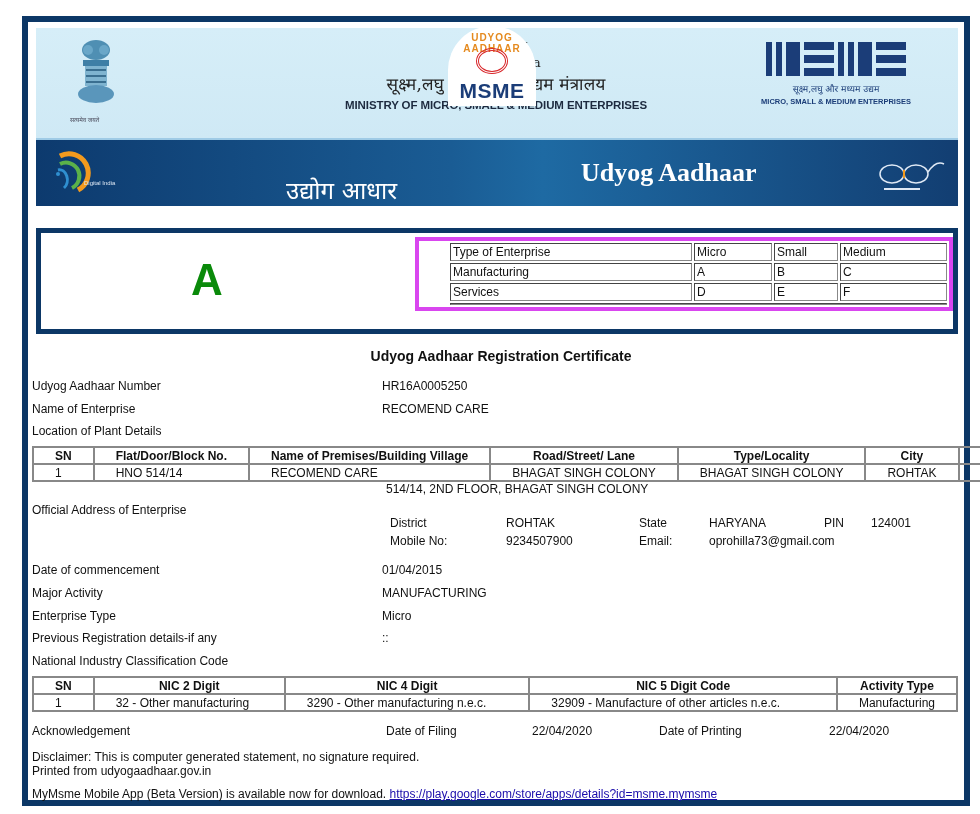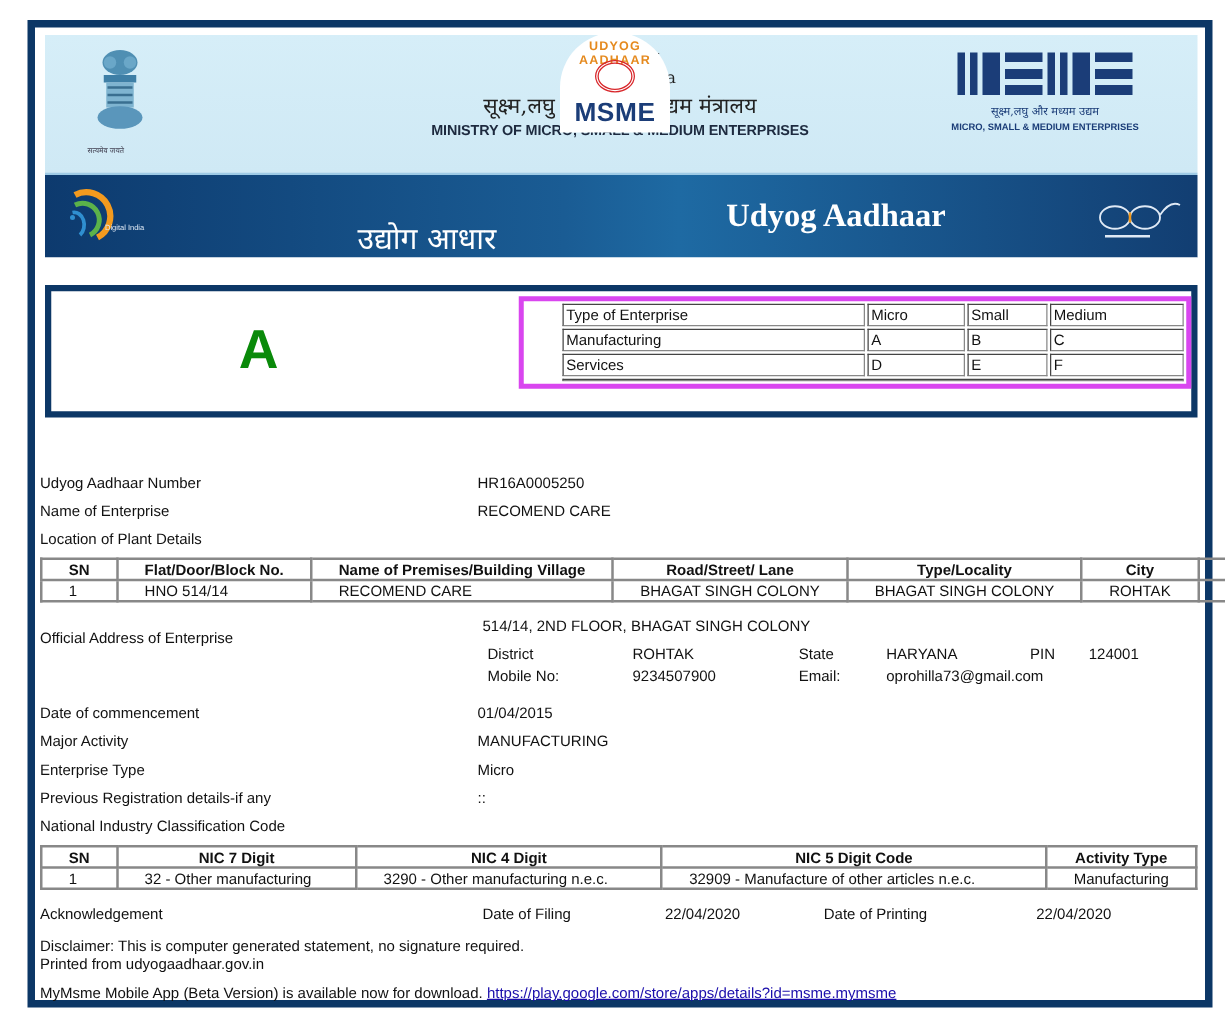--- a/index.html
+++ b/index.html
@@ -162,20 +162,21 @@
         <td>E</td>
         <td>F</td>
       </tr>
       <tr>
             <td colspan="4" style="height:2px;padding:0;line-height:0"></td>
           </tr>
     </tbody>
       </table>
   </div>
 
+  <div class="cert-title"><span>Udyog Aadhaar Registration Certificate</span></div>
 
   <div class="row" style="top:357px">Udyog Aadhaar Number</div>
   <div class="val" style="left:354px;top:357px">HR16A0005250</div>
   <div class="row" style="top:380px">Name of Enterprise</div>
   <div class="val" style="left:354px;top:380px">RECOMEND CARE</div>
   <div class="row" style="top:402px">Location of Plant Details</div>
 
   <table class="grid" style="left:4px;top:424px;width:926px">
     <tbody>
         <tr>
@@ -197,21 +198,21 @@
       <td>BHAGAT SINGH COLONY</td>
       <td>ROHTAK</td>
       <td>124001</td>
       <td>HARYANA</td>
       <td>ROHTAK</td>
     </tr>
   </tbody>
     </table>
 
   <div class="row" style="top:481px">Official Address of Enterprise</div>
-  <div class="addr" style="left:358px;top:472px">514/14, 2ND FLOOR, BHAGAT SINGH COLONY</div>
+  <div class="addr" style="left:358px;top:460px">514/14, 2ND FLOOR, BHAGAT SINGH COLONY</div>
   <div class="addr" style="left:362px;top:494px">District</div>
   <div class="addr" style="left:478px;top:494px">ROHTAK</div>
   <div class="addr" style="left:611px;top:494px">State</div>
   <div class="addr" style="left:681px;top:494px">HARYANA</div>
   <div class="addr" style="left:796px;top:494px">PIN</div>
   <div class="addr" style="left:843px;top:494px">124001</div>
   <div class="addr" style="left:362px;top:512px">Mobile No:</div>
   <div class="addr" style="left:478px;top:512px">9234507900</div>
   <div class="addr" style="left:611px;top:512px">Email:</div>
   <div class="addr" style="left:681px;top:512px">oprohilla73@gmail.com</div>
@@ -223,21 +224,21 @@
   <div class="row" style="top:587px">Enterprise Type</div>
   <div class="val" style="left:354px;top:587px">Micro</div>
   <div class="row" style="top:609px">Previous Registration details-if any</div>
   <div class="val" style="left:354px;top:609px">::</div>
   <div class="row" style="top:632px">National Industry Classification Code</div>
 
   <table class="grid" style="left:4px;top:654px;width:926px">
     <tbody>
         <tr>
       <th style="width:22px">SN</th>
-      <th style="width:200px">NIC 7 Digit</th>
+      <th style="width:200px">NIC 2 Digit</th>
       <th style="width:258px">NIC 4 Digit</th>
       <th style="width:330px">NIC 5 Digit Code</th>
       <th>Activity Type</th>
     </tr>
     <tr>
       <td>1</td>
       <td>32 - Other manufacturing</td>
       <td>3290 - Other manufacturing n.e.c.</td>
       <td>32909 - Manufacture of other articles n.e.c.</td>
       <td>Manufacturing</td>

